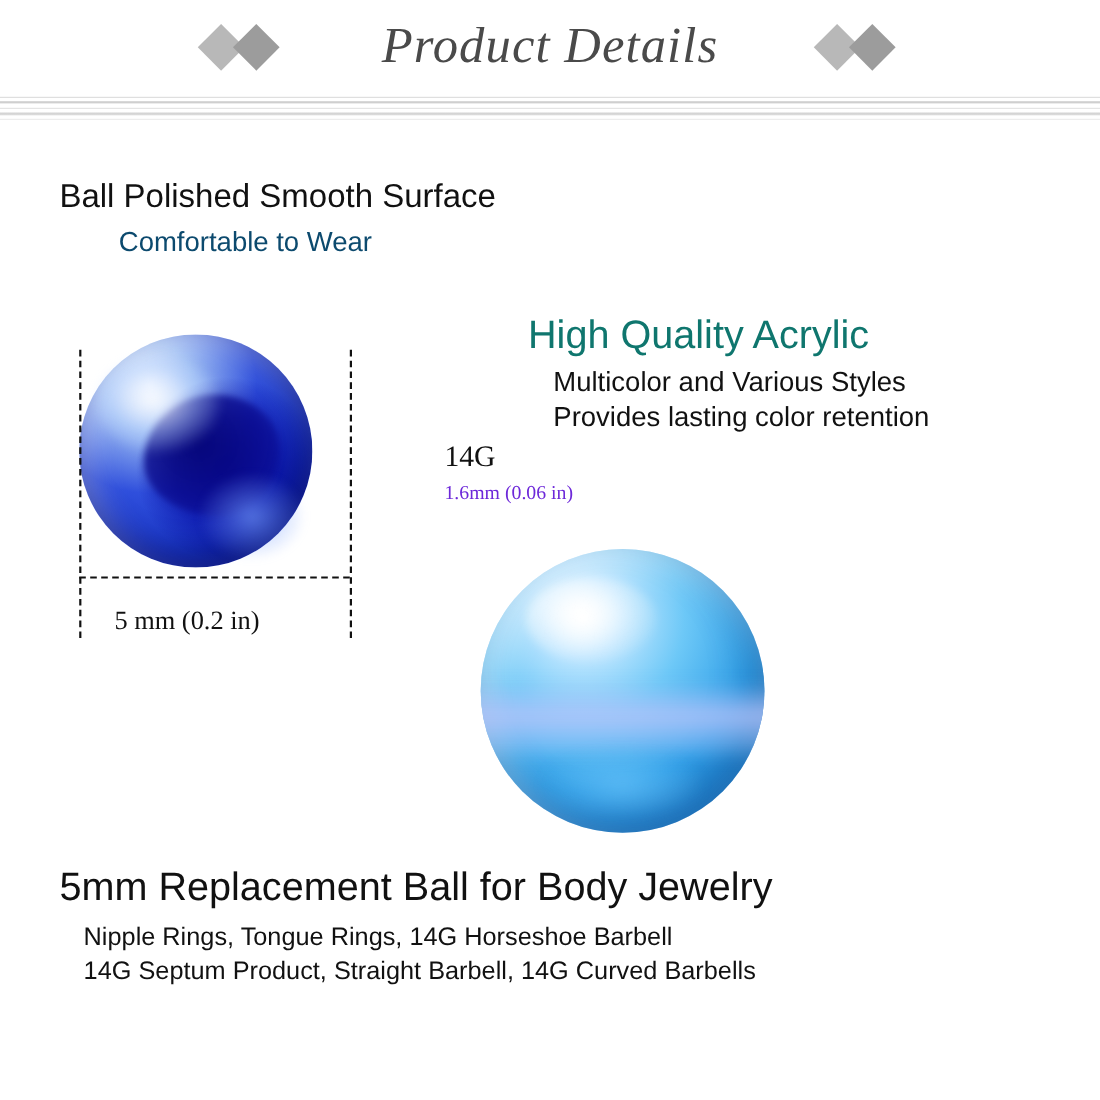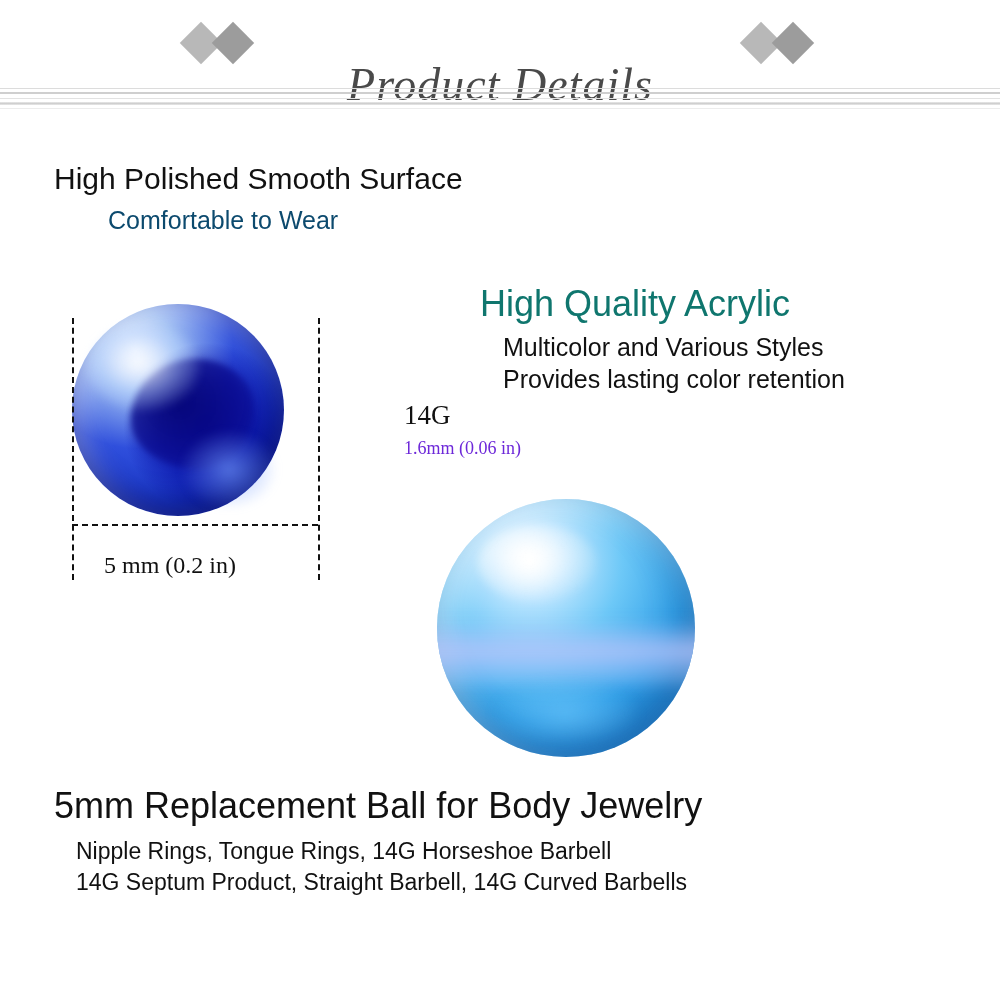--- a/index.html
+++ b/index.html
@@ -25,21 +25,20 @@
     position: absolute;
     left: 0;
     right: 0;
     top: 14px;
     text-align: center;
     font-family: "Liberation Serif", serif;
     font-style: italic;
     font-size: 46px;
     letter-spacing: 1px;
     color: #4a4a4a;
-    margin-top: 44px;
   }
   .diamond-pair {
     position: absolute;
     top: 28px;
     display: flex;
     gap: 2px;
   }
   .diamond-pair.left { left: 186px; }
   .diamond-pair.right { left: 746px; }
   .diamond {
@@ -287,21 +286,21 @@
 
   <div class="rule-group">
     <div class="rule r1"></div>
     <div class="rule r2"></div>
     <div class="rule r3"></div>
     <div class="rule r4"></div>
     <div class="rule r5"></div>
   </div>
 </div>
 
-<div class="headline-1">High Polished Smooth Surface</div>
+<div class="headline-1">Ball Polished Smooth Surface</div>
 <div class="subline-1">Comfortable to Wear</div>
 
 <div class="ball-a-wrap">
   <div class="ball-a">
     <div class="swirl1"></div>
     <div class="swirl2"></div>
     <div class="swirl3"></div>
   </div>
 </div>
 

